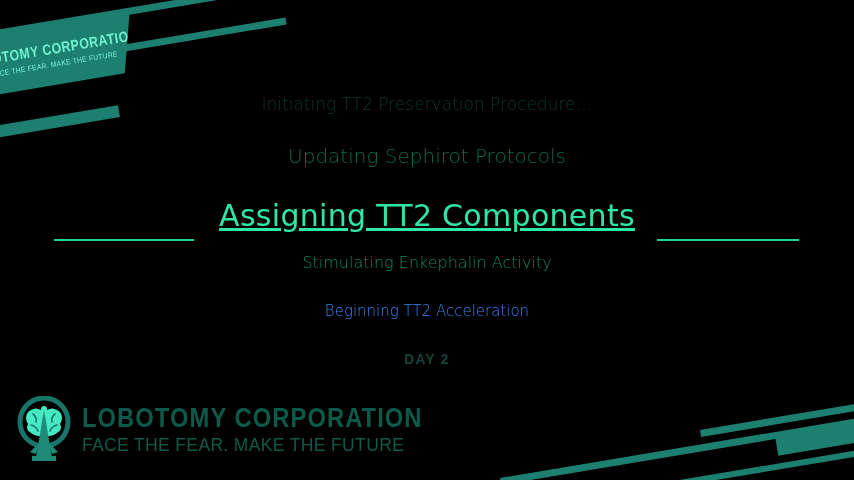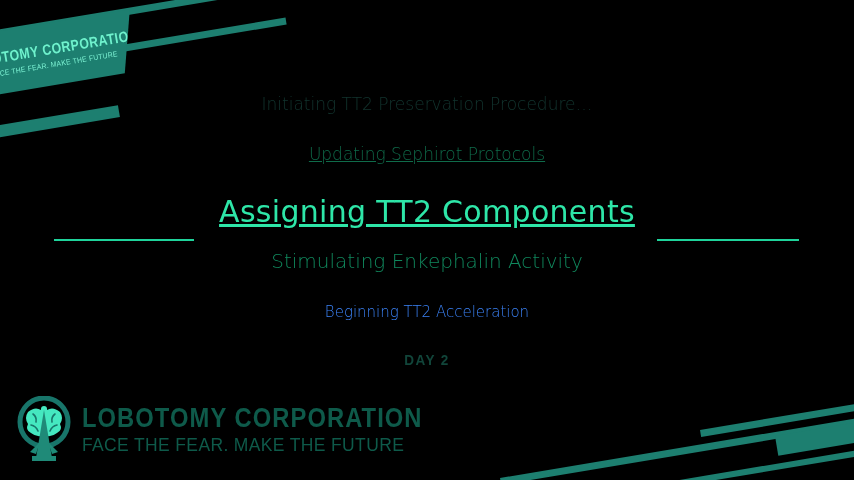--- a/index.html
+++ b/index.html
@@ -116,31 +116,31 @@
     pointer-events: none;
   }
   .loading-item {
     width: 100%;
     text-align: center;
     font-family: "DejaVu Sans", sans-serif;
     font-weight: 300;
     white-space: nowrap;
   }
   .li-0 { font-size: 17px; color: #12352f; margin-bottom: 30px; }
-  .li-1 { font-size: 17px; color: #0f6b4a; margin-bottom: 30px; text-decoration: underline; }
+  .li-1 { font-size: 20px; color: #0f6b4a; margin-bottom: 30px; }
   .li-2 { font-size: 18px; color: #11b380; font-weight: 400; margin-bottom: 22px; }
   .li-3 {
     font-size: 30px;
     color: #2ee6a8;
     font-weight: 400;
     margin-bottom: 20px;
     letter-spacing: 0.3px;
     text-decoration: underline;
   }
-  .li-4 { font-size: 20px; color: #10885d; margin-bottom: 30px; }
+  .li-4 { font-size: 16px; color: #10885d; margin-bottom: 30px; }
   .li-5 { font-size: 15px; color: #3b82f6; margin-bottom: 30px; }
   .li-6 {
     font-family: "Liberation Sans Narrow", "Liberation Sans", sans-serif;
     font-size: 15px;
     font-weight: bold;
     letter-spacing: 1.6px;
     color: #11453a;
     transform: scaleX(0.9);
   }
 

